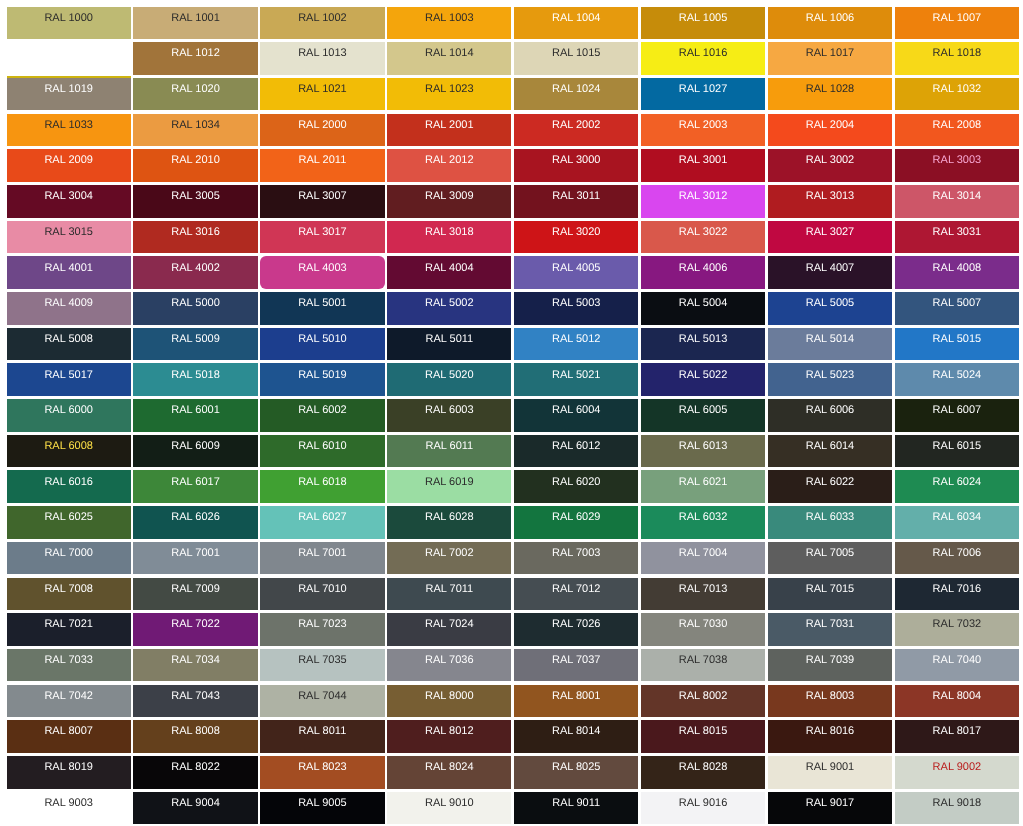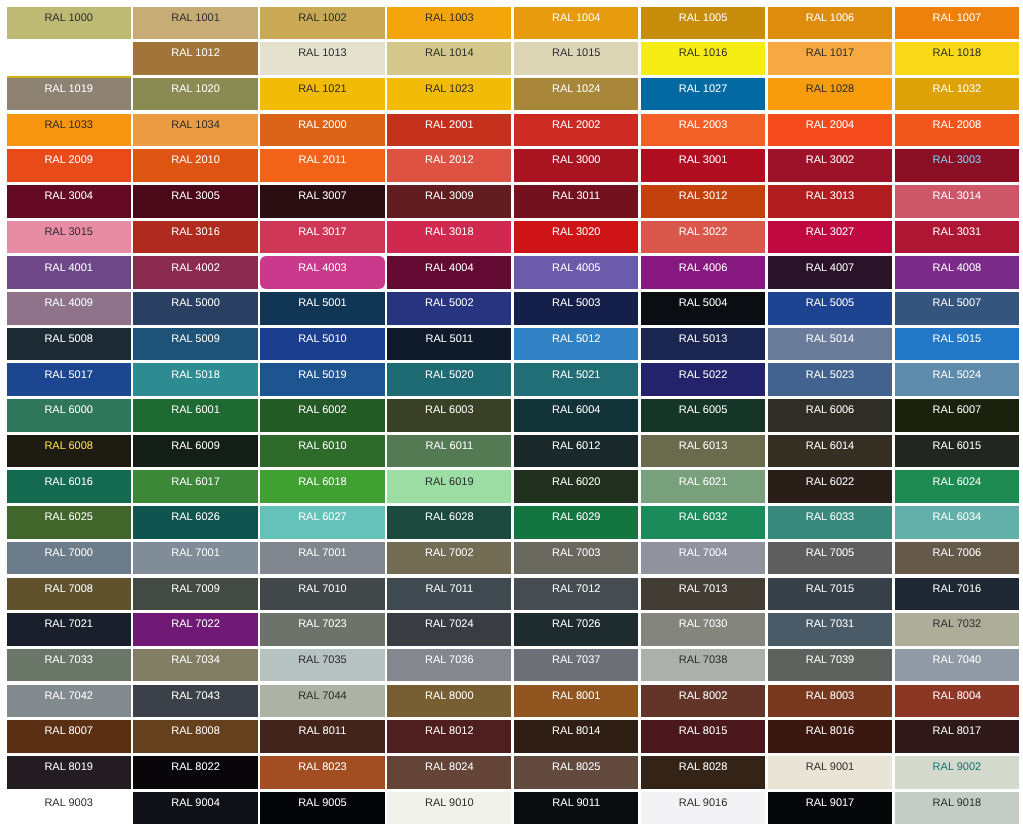--- a/index.html
+++ b/index.html
@@ -154,41 +154,41 @@
       </div>
     <div class="cell" style="background: rgb(168, 20, 32); color: rgb(255, 255, 255);">
         <span class="lbl">RAL 3000</span>
       </div>
     <div class="cell" style="background: rgb(176, 13, 32); color: rgb(255, 255, 255);">
         <span class="lbl">RAL 3001</span>
       </div>
     <div class="cell" style="background: rgb(156, 18, 40); color: rgb(255, 255, 255);">
         <span class="lbl">RAL 3002</span>
       </div>
-    <div class="cell" style="background: rgb(139, 15, 36); color: #7dd3fc;">
+    <div class="cell" style="background: rgb(139, 15, 36); color: #f9a8d4;">
         <span class="lbl">RAL 3003</span>
       </div>
   </div>
   <div class="row">
     <div class="cell" style="background: rgb(101, 10, 36); color: rgb(255, 255, 255);">
         <span class="lbl">RAL 3004</span>
       </div>
     <div class="cell" style="background: rgb(74, 8, 24); color: rgb(255, 255, 255);">
         <span class="lbl">RAL 3005</span>
       </div>
     <div class="cell" style="background: rgb(42, 14, 18); color: rgb(255, 255, 255);">
         <span class="lbl">RAL 3007</span>
       </div>
     <div class="cell" style="background: rgb(97, 29, 32); color: rgb(255, 255, 255);">
         <span class="lbl">RAL 3009</span>
       </div>
     <div class="cell" style="background: rgb(115, 18, 30); color: rgb(255, 255, 255);">
         <span class="lbl">RAL 3011</span>
       </div>
-    <div class="cell" style="background: #c2410c; color: rgb(255, 255, 255);">
+    <div class="cell" style="background: #d946ef; color: rgb(255, 255, 255);">
         <span class="lbl">RAL 3012</span>
       </div>
     <div class="cell" style="background: rgb(176, 28, 32); color: rgb(255, 255, 255);">
         <span class="lbl">RAL 3013</span>
       </div>
     <div class="cell" style="background: rgb(205, 86, 104); color: rgb(255, 255, 255);">
         <span class="lbl">RAL 3014</span>
       </div>
   </div>
   <div class="row">
@@ -596,21 +596,21 @@
       </div>
     <div class="cell" style="background: rgb(98, 74, 62); color: rgb(255, 255, 255);">
         <span class="lbl">RAL 8025</span>
       </div>
     <div class="cell" style="background: rgb(52, 36, 24); color: rgb(255, 255, 255);">
         <span class="lbl">RAL 8028</span>
       </div>
     <div class="cell" style="background: rgb(233, 229, 214); color: rgb(43, 43, 43);">
         <span class="lbl">RAL 9001</span>
       </div>
-    <div class="cell" style="background: rgb(212, 217, 206); color: #0f766e;">
+    <div class="cell" style="background: rgb(212, 217, 206); color: #b91c1c;">
         <span class="lbl">RAL 9002</span>
       </div>
   </div>
   <div class="row">
     <div class="cell" style="background: rgb(255, 255, 255); color: rgb(43, 43, 43);">
         <span class="lbl">RAL 9003</span>
       </div>
     <div class="cell" style="background: rgb(16, 18, 23); color: rgb(255, 255, 255);">
         <span class="lbl">RAL 9004</span>
       </div>

